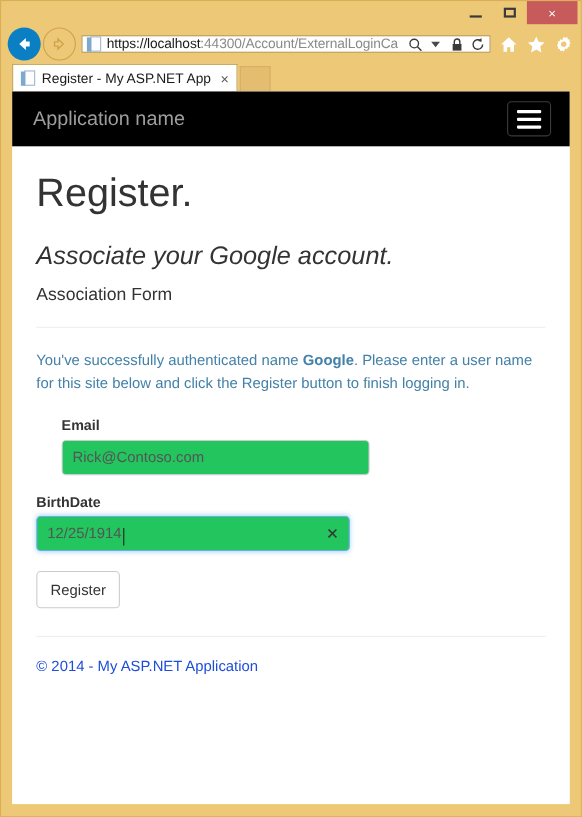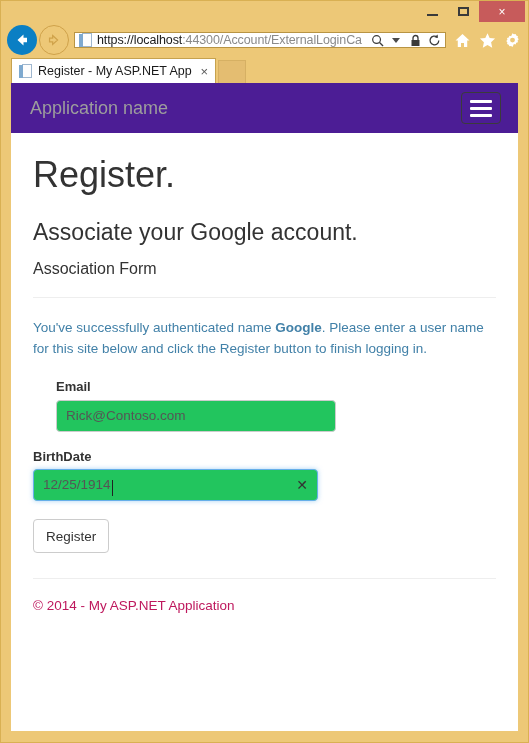--- a/index.html
+++ b/index.html
@@ -228,21 +228,21 @@
     right: 10px;
     top: 82px;
     bottom: 11px;
     background: #ffffff;
     overflow: hidden;
   }
 
   
   .navbar {
     height: 50px;
-    background: #4c1d95;
+    background: #000000;
     display: flex;
     align-items: center;
     justify-content: space-between;
     padding: 0 17px 0 19px;
     box-sizing: border-box;
   }
   .brand {
     color: #9d9d9d;
     font-size: 18px;
     line-height: 20px;
@@ -279,20 +279,21 @@
     color: #333333;
     margin: 22px 0 0 0;
     line-height: 1.1;
   }
   h2.sub-title {
     font-size: 23px;
     font-weight: normal;
     color: #333333;
     margin: 24px 0 0 0;
     line-height: 1.15;
+    font-style: italic;
   }
   h4.form-title {
     font-size: 16px;
     font-weight: normal;
     color: #333333;
     margin: 14px 0 0 0;
     line-height: 1.2;
   }
   hr.divider {
     border: none;
@@ -377,21 +378,21 @@
     cursor: pointer;
   }
 
   hr.footer-divider {
     border: none;
     border-top: 1px solid #eeeeee;
     margin: 25px 0 0 0;
   }
   .footer-text {
     font-size: 13.5px;
-    color: #be185d;
+    color: #1d4ed8;
     margin: 18px 0 0 0;
     line-height: 1.4;
   }
 </style>
 </head>
 <body>
 
 <div class="window">
 
   <div class="titlebar">

